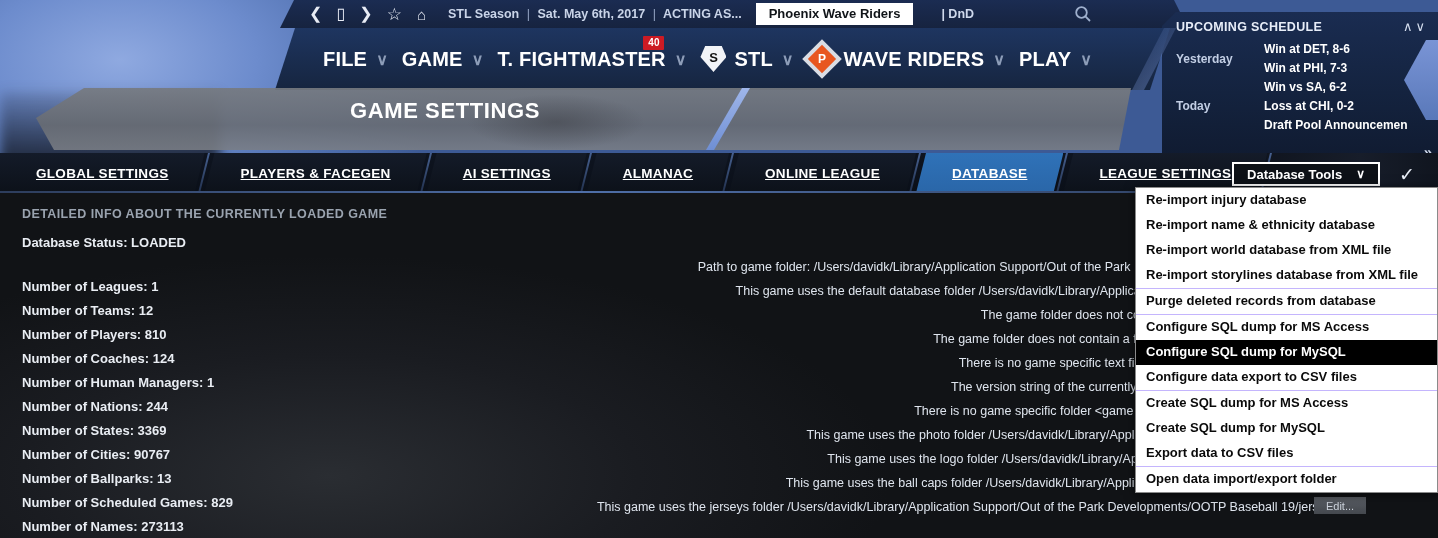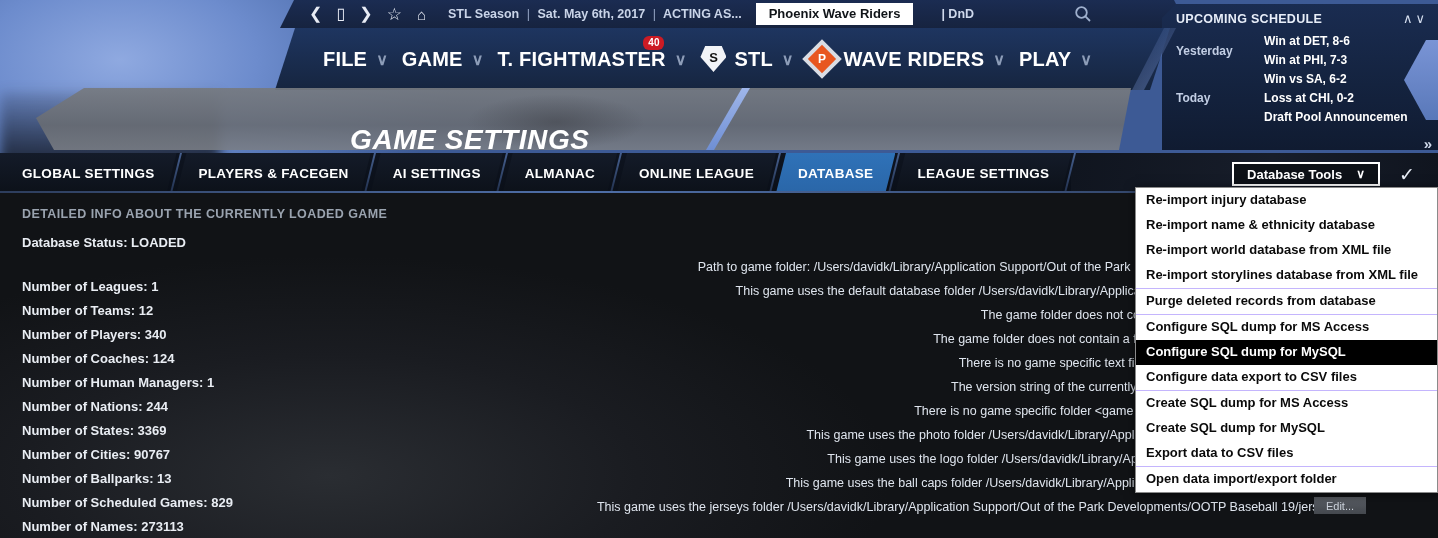--- a/index.html
+++ b/index.html
@@ -55,21 +55,21 @@
 
   
   .topbar-slope{
     position:absolute; left:1148px; top:0; width:40px; height:28px;
     background:linear-gradient(180deg,#1b2c52,#16233f);
     clip-path:polygon(0 0, 26px 0, 40px 28px, 0 28px);
   }
 
   
   .schedule {
-    position:absolute; left:1162px; top:4px; width:276px; height:146px;
+    position:absolute; left:1162px; top:12px; width:276px; height:146px;
     background:linear-gradient(180deg,#1a2c51 0%,#14233f 55%,#101b31 100%);
     clip-path: polygon(14px 0, 276px 0, 276px 146px, 0 146px, 0 14px);
   }
   .sched-head {
     display:flex; align-items:center; justify-content:space-between;
     padding:7px 10px 4px 14px;
   }
   .sched-head .t { color:#e7edf8; font-size:12.5px; font-weight:bold; letter-spacing:.3px; }
   .sched-head .arrows { color:#d5deef; font-size:13px; letter-spacing:3px; }
   .sched-rows { padding:2px 10px 0 14px; }
@@ -92,21 +92,21 @@
     position:absolute; left:265px; top:28px; width:905px; height:62px;
     background:linear-gradient(180deg,#1e3560 0%,#16253f 100%);
     clip-path:polygon(30px 0, 905px 0, 885px 62px, 10px 62px);
     display:flex; align-items:center; padding-left:58px; gap:0;
   }
   .navitem { display:flex; align-items:center; position:relative; margin-right:14px; }
   .navitem .lab { color:#ffffff; font-size:20px; font-weight:bold; letter-spacing:.2px; white-space:nowrap; }
   .navitem .chev { color:#8d9db8; font-size:16px; font-weight:bold; margin-left:9px; }
   .badge {
     position:absolute; right:22px; top:-12px; background:#cc1b24; color:#fff;
-    font-size:10px; font-weight:bold; border-radius:6px; padding:1px 5px; line-height:12px;
+    font-size:10px; font-weight:bold; border-radius:1px; padding:1px 5px; line-height:12px;
   }
   .logo-pent {
     width:26px; height:26px; margin-right:8px; position:relative;
     background:#f2f4f8; clip-path:polygon(50% 100%, 100% 42%, 82% 0, 18% 0, 0 42%);
     display:flex; align-items:center; justify-content:center;
   }
   .logo-pent span { color:#111; font-size:13px; font-weight:bold; margin-top:-3px; }
   .logo-diamond {
     width:28px; height:28px; margin-right:8px; position:relative;
     background:#d9dde4; transform:rotate(45deg);
@@ -127,46 +127,47 @@
   .title-banner {
     position:absolute; left:36px; top:88px; width:1095px; height:62px;
     background:linear-gradient(180deg, rgba(118,122,128,.92) 0%, rgba(104,108,115,.90) 60%, rgba(122,126,133,.88) 100%);
     clip-path:polygon(48px 0, 1095px 0, 1083px 62px, 18px 62px, 0 30px);
   }
   .title-banner:before{
     content:""; position:absolute; left:430px; top:6px; width:180px; height:56px;
     background:radial-gradient(ellipse at center, rgba(60,62,68,.5), rgba(60,62,68,0) 70%);
   }
   .title-banner .t {
-    position:absolute; left:314px; top:36px; color:#ffffff;
-    font-size:28px; font-weight:bold; letter-spacing:.6px;font-style:italic;
+    position:absolute; left:314px; top:10px; color:#ffffff;
+    font-size:22px; font-weight:bold; letter-spacing:.6px;
   }
   .title-edge{
     position:absolute; left:700px; top:88px; width:60px; height:62px;
     background:linear-gradient(180deg,#9fb6ea,#6f8fd4);
     clip-path:polygon(42px 0, 50px 0, 14px 62px, 6px 62px);
   }
 
   
   .tabstrip {
     position:absolute; left:0; top:153px; width:1438px; height:40px;
     background:linear-gradient(180deg,#0e1420 0%,#0a0f18 100%);
     display:flex; align-items:stretch;
   }
   .tabstrip:after{
     content:""; position:absolute; left:0; bottom:0; width:1438px; height:2px;
     background:linear-gradient(90deg,#2d3d5c,#4f6fa8 40%,#26334d);
   }
   .tab {
     position:relative; display:flex; align-items:center; justify-content:center;
     color:#ffffff; font-size:13.5px; font-weight:bold; letter-spacing:.3px;
-    padding:0 22px; white-space:nowrap;
+    padding:0 36px; white-space:nowrap;
     background:linear-gradient(180deg,#141b29 0%,#0c1119 100%);
     clip-path:polygon(10px 0, 100% 0, calc(100% - 10px) 100%, 0 100%);
     margin-right:-2px;
+    text-decoration:underline;
   }
   .tab:first-child{ clip-path:polygon(0 0, 100% 0, calc(100% - 10px) 100%, 0 100%); }
   .tab.active {
     background:linear-gradient(180deg,#2f72b8 0%,#2a66a8 100%);
     color:#ffffff;
   }
   .tab-sep {
     width:2px; background:linear-gradient(180deg,#46608f,#21304d);
     transform:skewX(-14deg);
   }
@@ -360,21 +361,21 @@
   <div class="checkbtn">✓</div>
 
   <div class="content">
     <div class="sect-head">DETAILED INFO ABOUT THE CURRENTLY LOADED GAME</div>
 
     <div class="leftcol">
       <div>Database Status: LOADED</div>
       <div class="gap"></div>
       <div>Number of Leagues: 1</div>
       <div>Number of Teams: 12</div>
-      <div>Number of Players: 340</div>
+      <div>Number of Players: 810</div>
       <div>Number of Coaches: 124</div>
       <div>Number of Human Managers: 1</div>
       <div>Number of Nations: 244</div>
       <div>Number of States: 3369</div>
       <div>Number of Cities: 90767</div>
       <div>Number of Ballparks: 13</div>
       <div>Number of Scheduled Games: 829</div>
       <div>Number of Names: 273113</div>
     </div>
 

